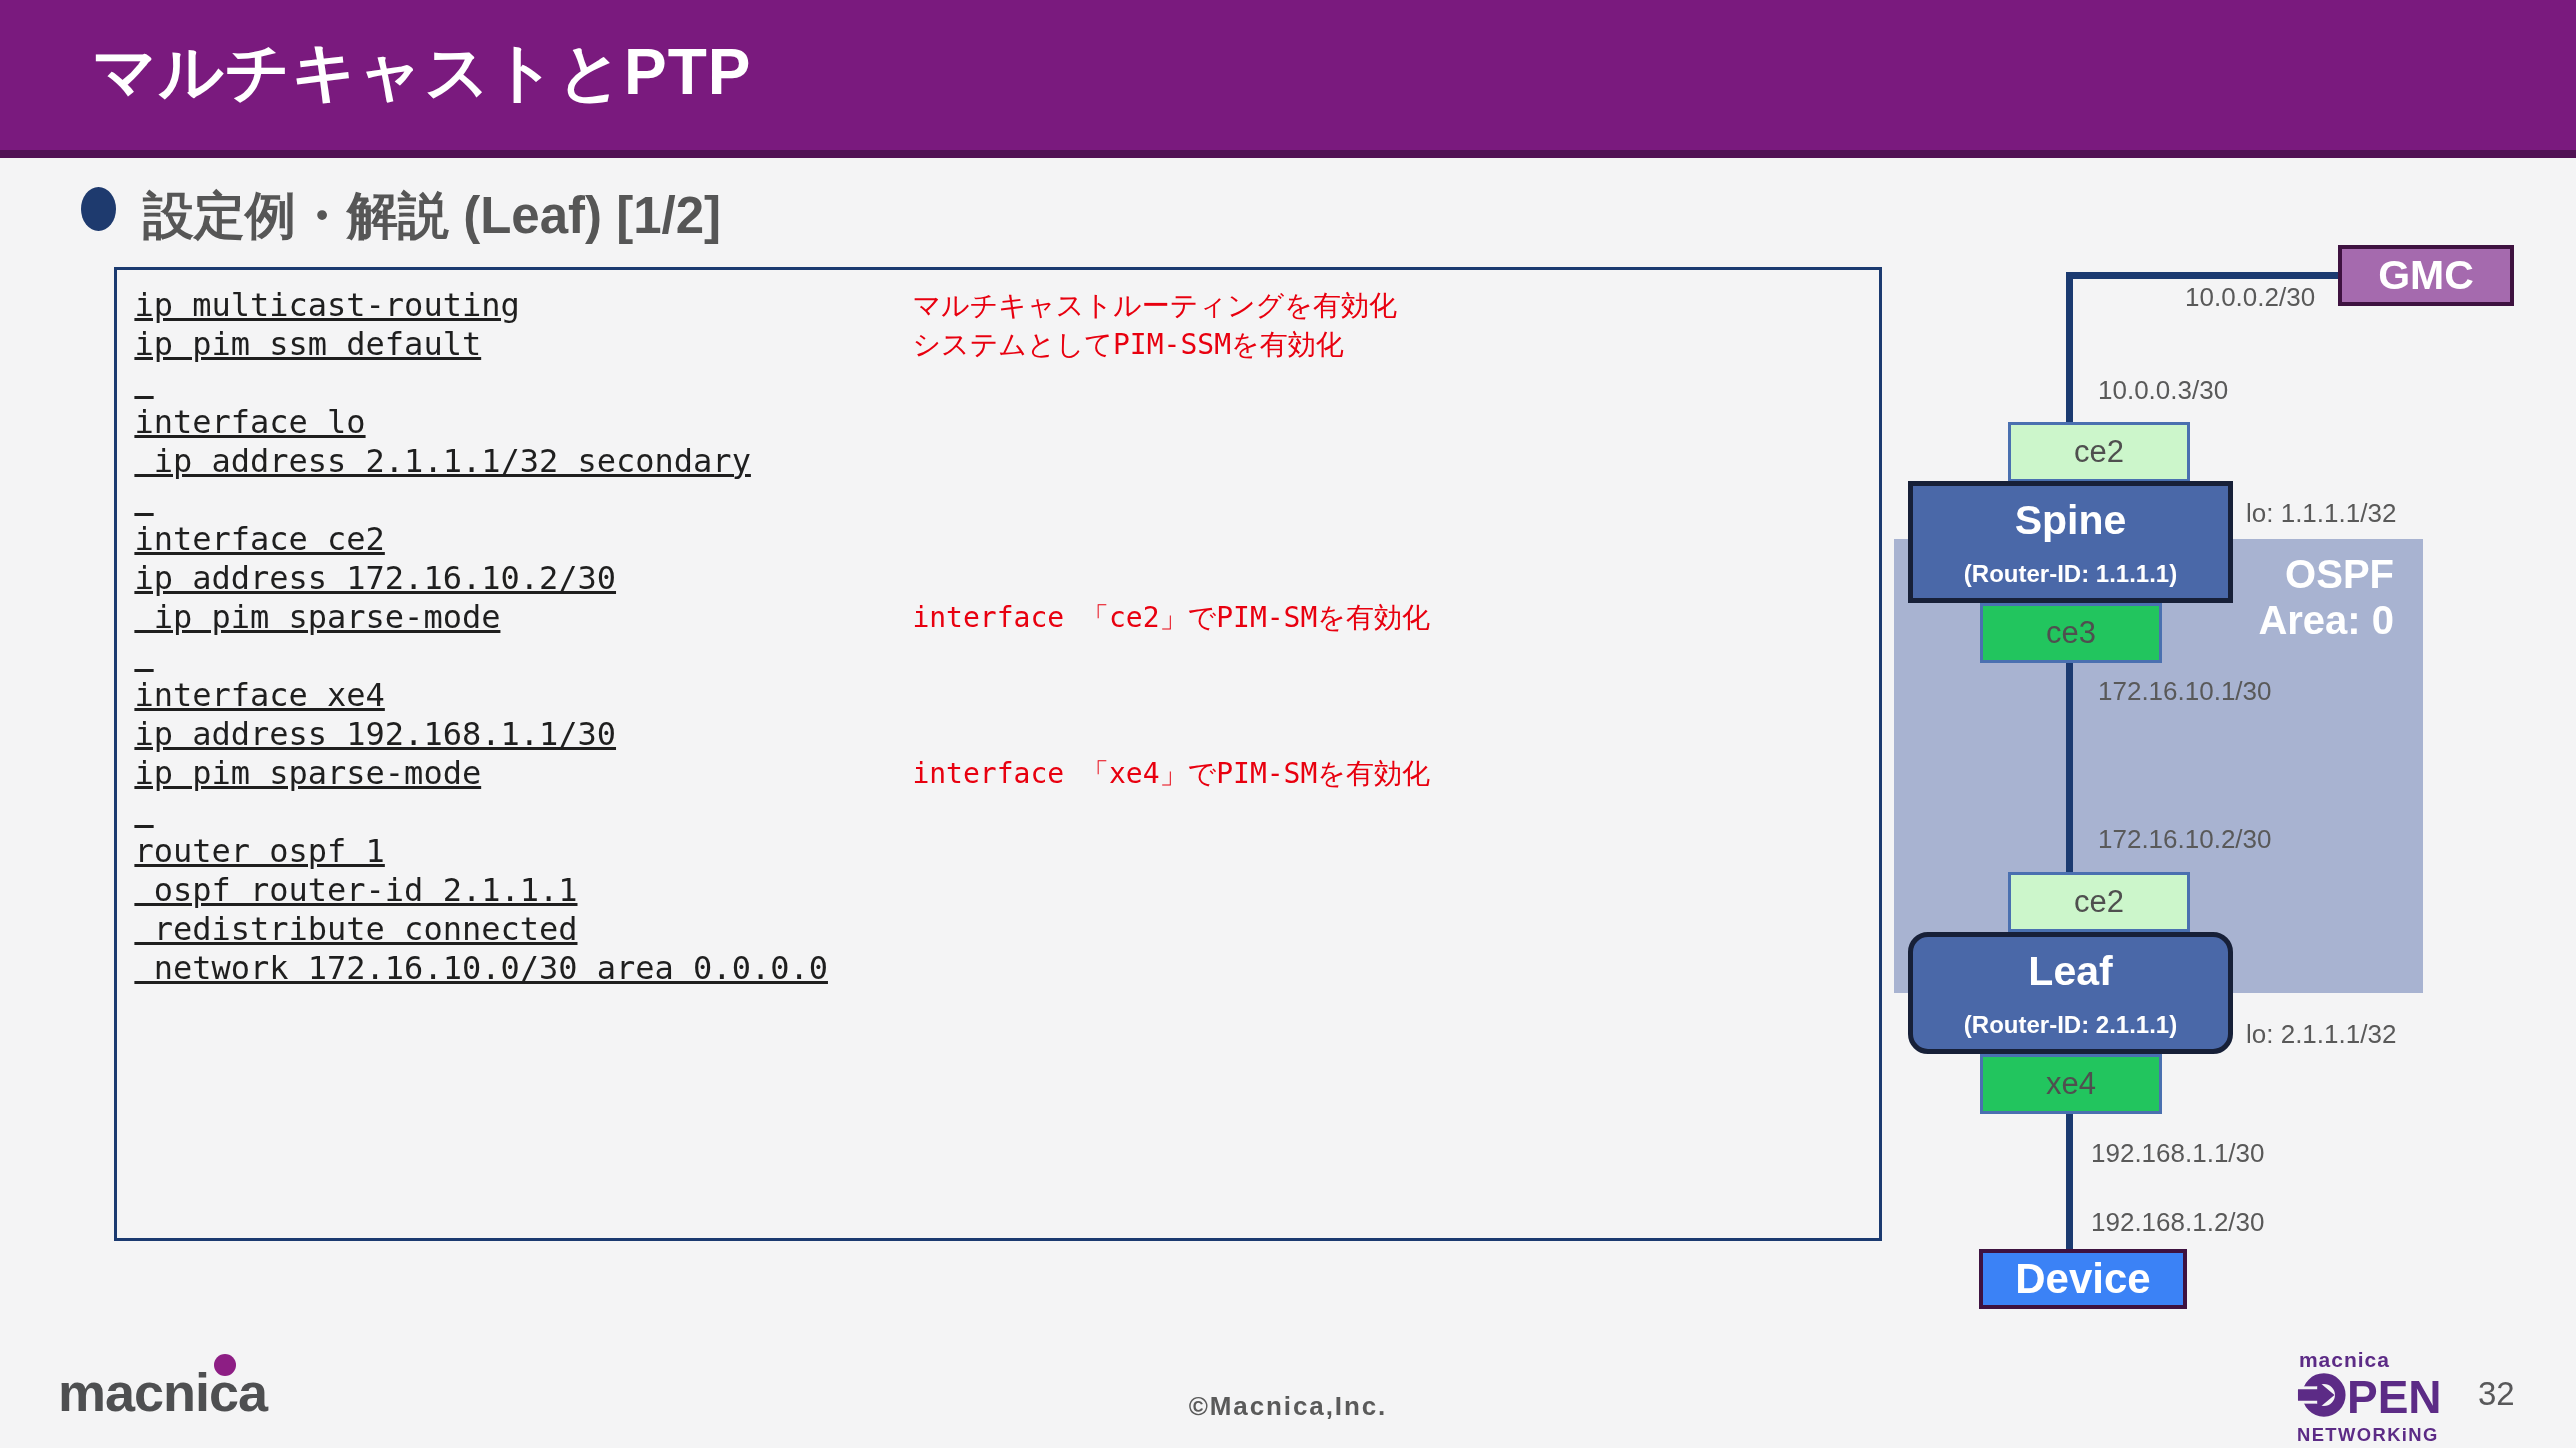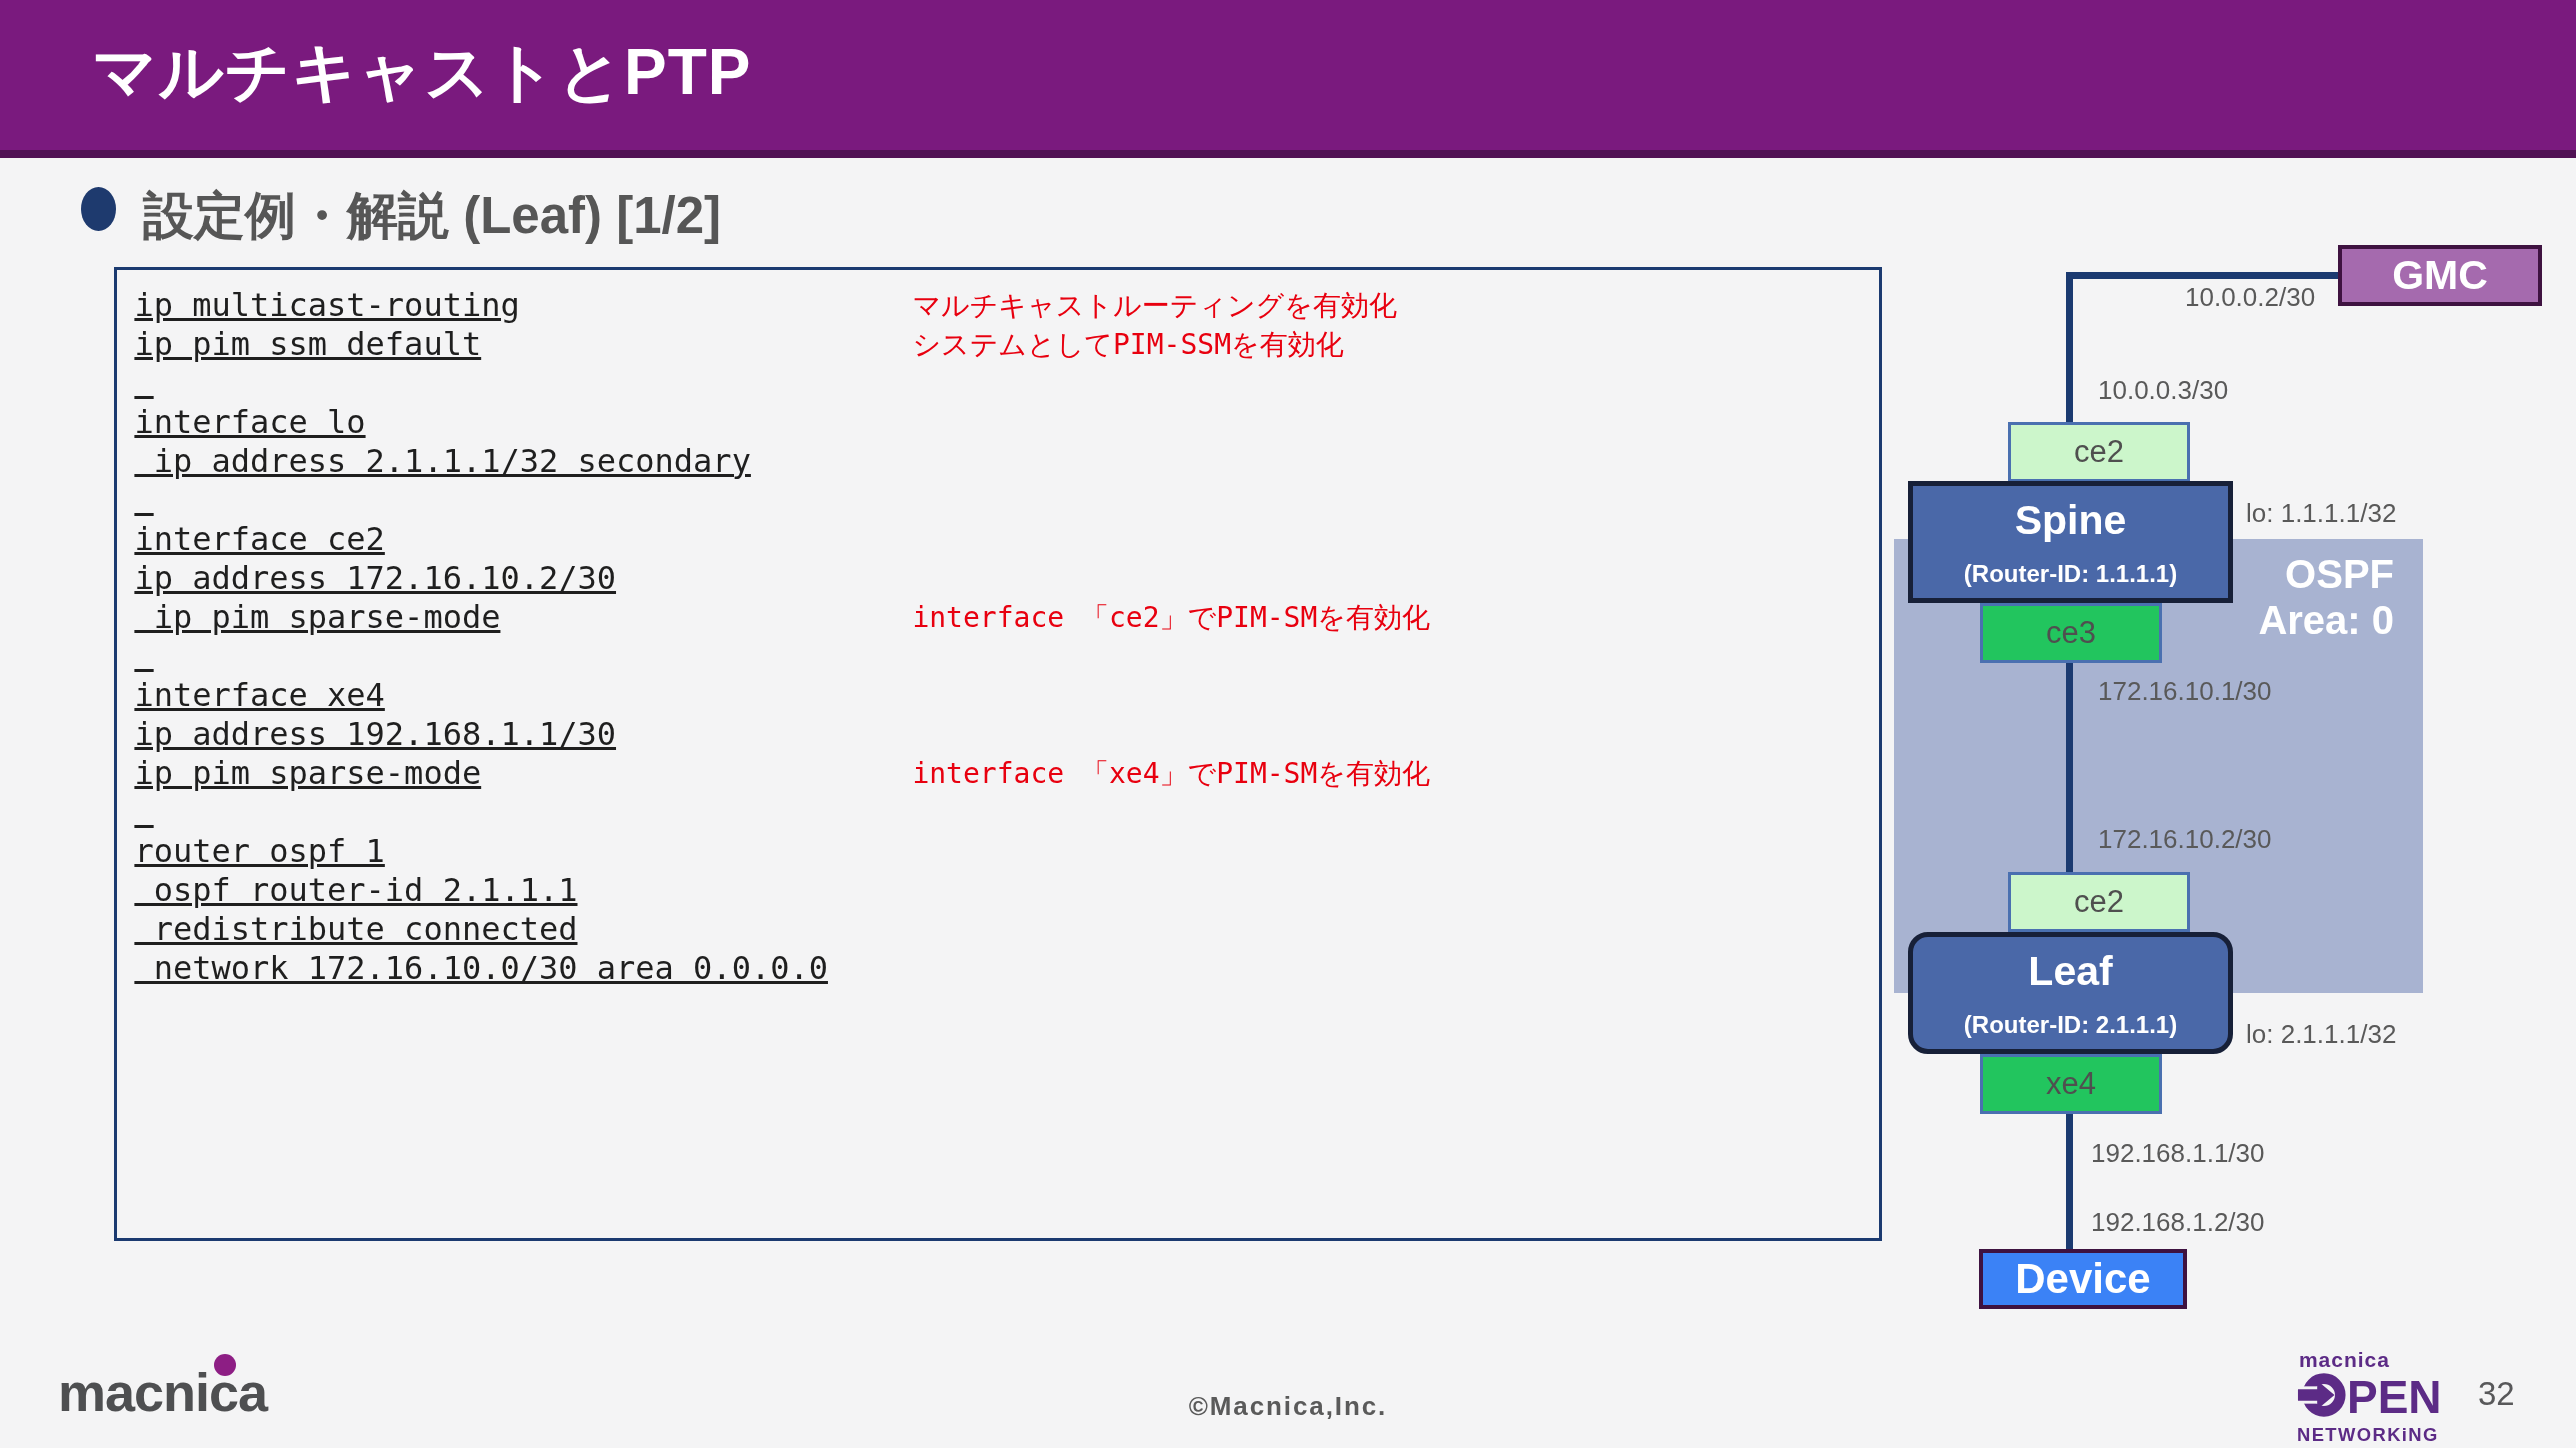--- a/index.html
+++ b/index.html
@@ -64,21 +64,21 @@
     z-index:4;display:flex;flex-direction:column;align-items:center;justify-content:center;
     color:#ffffff;
     gap:16px;
   }
   .router .r-name{font-size:41px;font-weight:bold;line-height:46px;}
   .router .r-id{font-size:24px;font-weight:bold;line-height:29px;}
   #node-spine{left:1908px;top:481px;}
   #node-leaf{left:1908px;top:932px;border-radius:20px;}
 
   #node-gmc{
-    left:2338px;top:245px;width:204px;height:61px;background:#a56aae;border:4.8px solid #3e1240;
+    left:2338px;top:245px;width:176px;height:61px;background:#a56aae;border:4.8px solid #3e1240;
     box-sizing:border-box;z-index:4;display:flex;align-items:center;justify-content:center;
     color:#ffffff;font-size:41px;font-weight:bold;
   }
   #node-device{
     left:1979px;top:1249px;width:208px;height:60px;background:#3b82f6;border:4.8px solid #3e1240;
     box-sizing:border-box;z-index:4;display:flex;align-items:center;justify-content:center;
     color:#ffffff;font-size:42px;font-weight:bold;
   }
 
   .net-label{color:#595959;font-size:26px;z-index:5;white-space:nowrap;}

